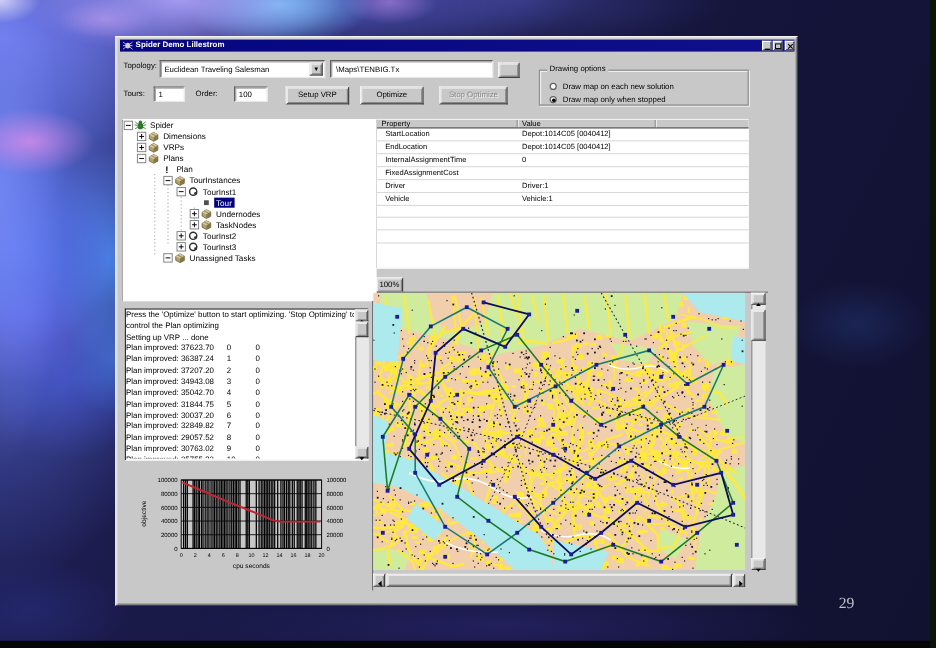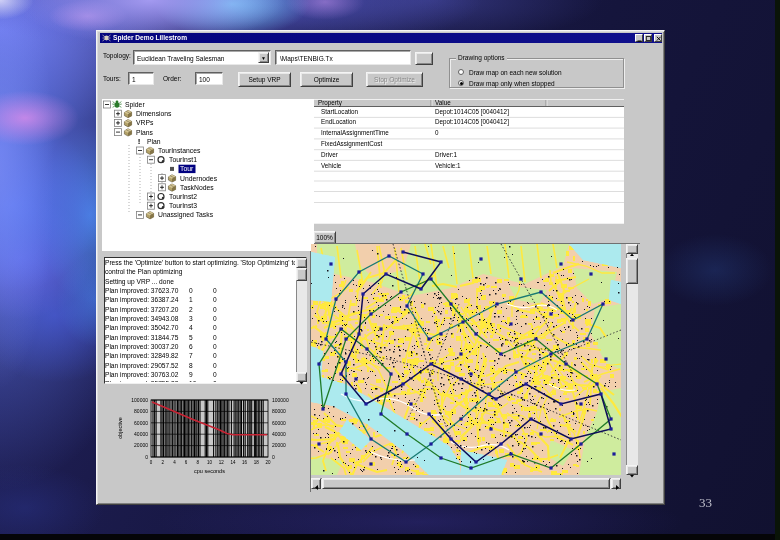--- a/index.html
+++ b/index.html
@@ -2557,14 +2557,14 @@
       <text x="114.5" y="81" font-size="4.5" text-anchor="middle" fill="#000">10</text>
       <text x="126.2" y="81" font-size="4.5" text-anchor="middle" fill="#000">12</text>
       <text x="137.9" y="81" font-size="4.5" text-anchor="middle" fill="#000">14</text>
       <text x="149.6" y="81" font-size="4.5" text-anchor="middle" fill="#000">16</text>
       <text x="161.3" y="81" font-size="4.5" text-anchor="middle" fill="#000">18</text>
       <text x="173.0" y="81" font-size="4.5" text-anchor="middle" fill="#000">20</text>
       <text x="114.5" y="90" font-size="5.5" text-anchor="middle" fill="#000">cpu seconds</text>
       <text x="27" y="45" font-size="5.5" text-anchor="middle" fill="#000" transform="rotate(-90 27 45)">objective</text>
       <path d="M57,19 L70,24.5 L84,30.5 L98,36.5 L112,42 L124,46.8 L132,50.5 L138,51.7 L172,51.7" fill="none" stroke="#c82333" stroke-width="1.6"></path>
     </svg>
-  <div class="t" style="left:699px;top:495px;font-family:'Liberation Serif',serif;font-size:13px;color:#c0c0cc">33</div>
+  <div class="t" style="left:699px;top:495px;font-family:'Liberation Serif',serif;font-size:13px;color:#c0c0cc">29</div>
 </div>
 
 </body></html>

